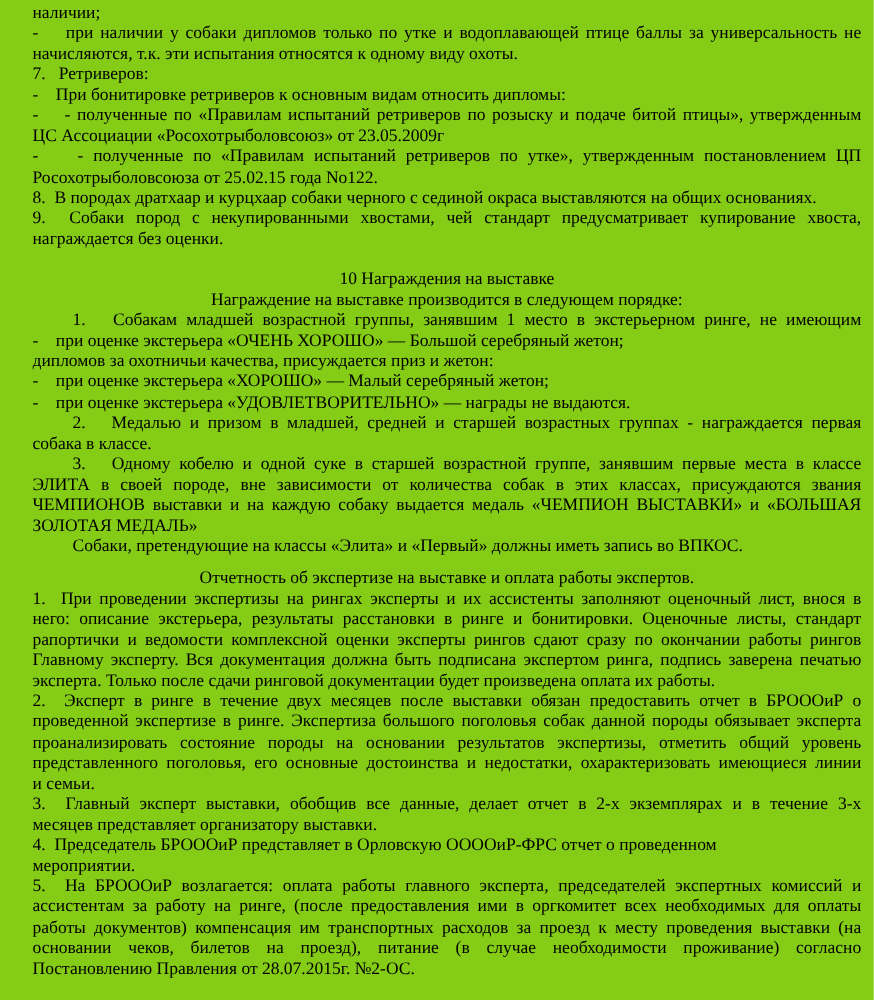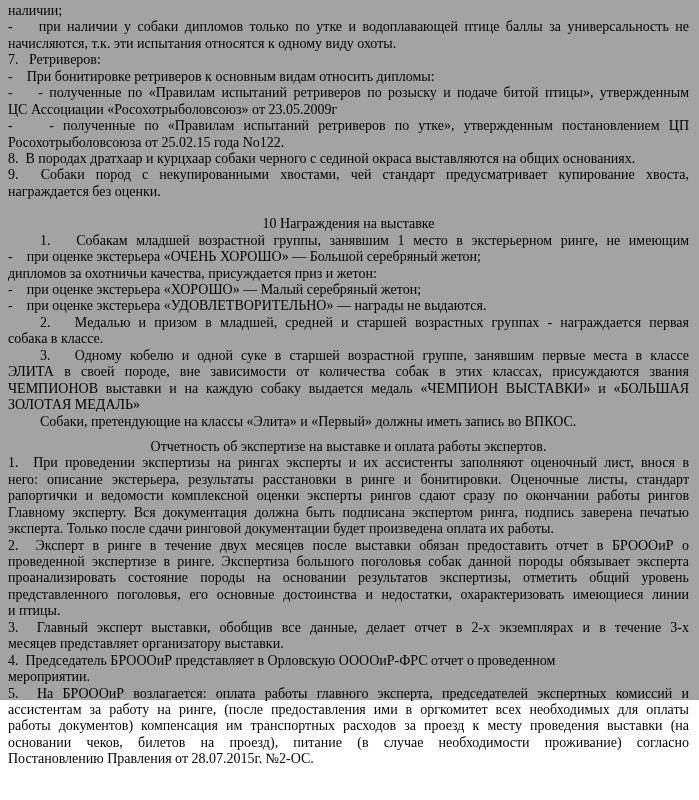--- a/index.html
+++ b/index.html
@@ -10,23 +10,23 @@
   body {
     width: 699px;
     height: 800px;
     overflow: hidden;
     color: #000000;
     font-family: "Liberation Serif", "DejaVu Serif", serif;
   }
   .page {
     box-sizing: border-box;
     width: 699px;
-    height: 700px;
-    padding: 3px 10px 0 8px;
-    background: #a3a3a3;
+    height: 800px;
+    padding: 3px 10px 0 26px;
+    background: #84cc16;
   }
   .ln {
     font-size: 14px;
     line-height: 16.45px;
     height: 16.45px;
     overflow: hidden;
     text-align: left;
     color: #000000;
   }
   .ln.j {
@@ -55,20 +55,21 @@
     <div class="ln">-&nbsp;&nbsp;&nbsp; При бонитировке ретриверов к основным видам относить дипломы:</div>
     <div class="ln j">-&nbsp;&nbsp;&nbsp; - полученные по «Правилам испытаний ретриверов по розыску и подаче битой птицы», утвержденным</div>
     <div class="ln">ЦС Ассоциации «Росохотрыболовсоюз» от 23.05.2009г</div>
     <div class="ln j">-&nbsp;&nbsp;&nbsp; - полученные по «Правилам испытаний ретриверов по утке», утвержденным постановлением ЦП</div>
     <div class="ln">Росохотрыболовсоюза от 25.02.15 года No122.</div>
     <div class="ln">8.&nbsp; В породах дратхаар и курцхаар собаки черного с сединой окраса выставляются на общих основаниях.</div>
     <div class="ln j">9.&nbsp; Собаки пород с некупированными хвостами, чей стандарт предусматривает купирование хвоста,</div>
     <div class="ln">награждается без оценки.</div>
     <div class="spacer" style="height: 16px;"></div>
     <div class="ln c">10 Награждения на выставке</div>
+    <div class="ln c">Награждение на выставке производится в следующем порядке:</div>
     <div class="ln j ind">1.&nbsp;&nbsp; Собакам младшей возрастной группы, занявшим 1 место в экстерьерном ринге, не имеющим</div>
     <div class="ln">-&nbsp;&nbsp;&nbsp; при оценке экстерьера «ОЧЕНЬ ХОРОШО» — Большой серебряный жетон;</div>
     <div class="ln">дипломов за охотничьи качества, присуждается приз и жетон:</div>
     <div class="ln">-&nbsp;&nbsp;&nbsp; при оценке экстерьера «ХОРОШО» — Малый серебряный жетон;</div>
     <div class="ln">-&nbsp;&nbsp;&nbsp; при оценке экстерьера «УДОВЛЕТВОРИТЕЛЬНО» — награды не выдаются.</div>
     <div class="ln j ind">2.&nbsp;&nbsp; Медалью и призом в младшей, средней и старшей возрастных группах - награждается первая</div>
     <div class="ln">собака в классе.</div>
     <div class="ln j ind">3.&nbsp;&nbsp; Одному кобелю и одной суке в старшей возрастной группе, занявшим первые места в классе</div>
     <div class="ln j">ЭЛИТА в своей породе, вне зависимости от количества собак в этих классах, присуждаются звания</div>
     <div class="ln j">ЧЕМПИОНОВ выставки и на каждую собаку выдается медаль «ЧЕМПИОН ВЫСТАВКИ» и «БОЛЬШАЯ</div>
@@ -78,21 +79,21 @@
     <div class="ln c">Отчетность об экспертизе на выставке и оплата работы экспертов.</div>
     <div class="ln j">1.&nbsp; При проведении экспертизы на рингах эксперты и их ассистенты заполняют оценочный лист, внося в</div>
     <div class="ln j">него: описание экстерьера, результаты расстановки в ринге и бонитировки. Оценочные листы, стандарт</div>
     <div class="ln j">рапортички и ведомости комплексной оценки эксперты рингов сдают сразу по окончании работы рингов</div>
     <div class="ln j">Главному эксперту. Вся документация должна быть подписана экспертом ринга, подпись заверена печатью</div>
     <div class="ln">эксперта. Только после сдачи ринговой документации будет произведена оплата их работы.</div>
     <div class="ln j">2.&nbsp; Эксперт в ринге в течение двух месяцев после выставки обязан предоставить отчет в БРОООиР о</div>
     <div class="ln j">проведенной экспертизе в ринге. Экспертиза большого поголовья собак данной породы обязывает эксперта</div>
     <div class="ln j">проанализировать состояние породы на основании результатов экспертизы, отметить общий уровень</div>
     <div class="ln j">представленного поголовья, его основные достоинства и недостатки, охарактеризовать имеющиеся линии</div>
-    <div class="ln">и птицы.</div>
+    <div class="ln">и семьи.</div>
     <div class="ln j">3.&nbsp; Главный эксперт выставки, обобщив все данные, делает отчет в 2-х экземплярах и в течение 3-х</div>
     <div class="ln">месяцев представляет организатору выставки.</div>
     <div class="ln">4.&nbsp; Председатель БРОООиР представляет в Орловскую ООООиР-ФРС отчет о проведенном</div>
     <div class="ln">мероприятии.</div>
     <div class="ln j">5.&nbsp; На БРОООиР возлагается: оплата работы главного эксперта, председателей экспертных комиссий и</div>
     <div class="ln j">ассистентам за работу на ринге, (после предоставления ими в оргкомитет всех необходимых для оплаты</div>
     <div class="ln j">работы документов) компенсация им транспортных расходов за проезд к месту проведения выставки (на</div>
     <div class="ln j">основании чеков, билетов на проезд), питание (в случае необходимости проживание) согласно</div>
     <div class="ln">Постановлению Правления от 28.07.2015г. №2-ОС.</div>
   </div>

